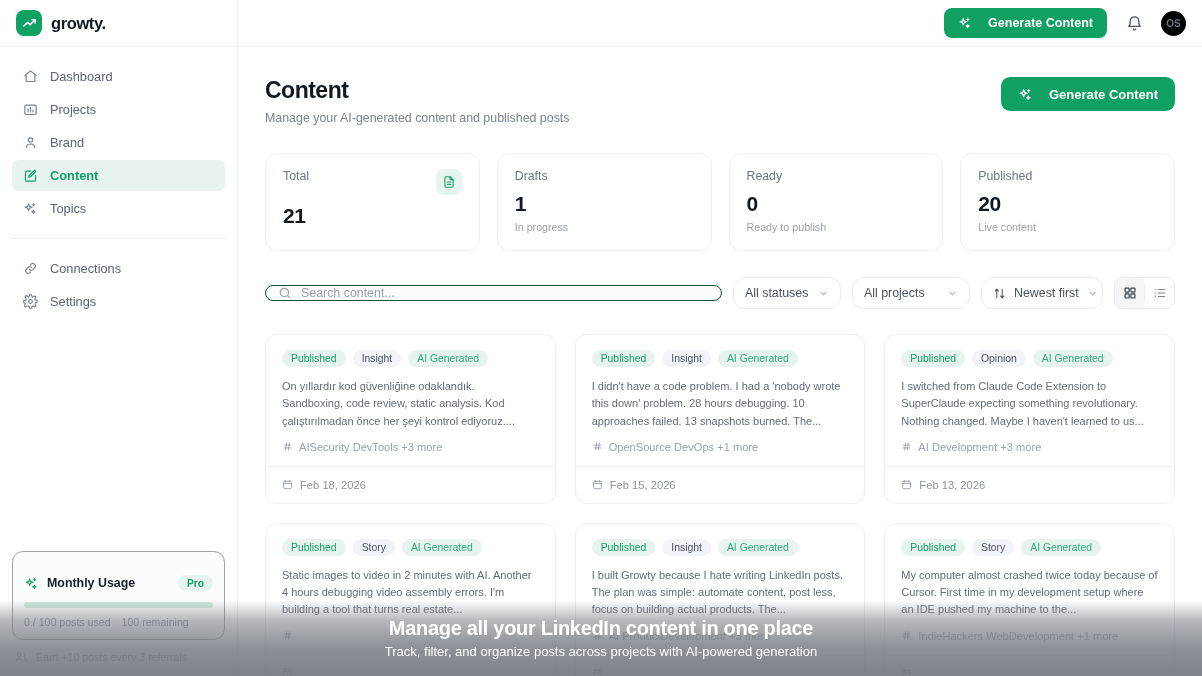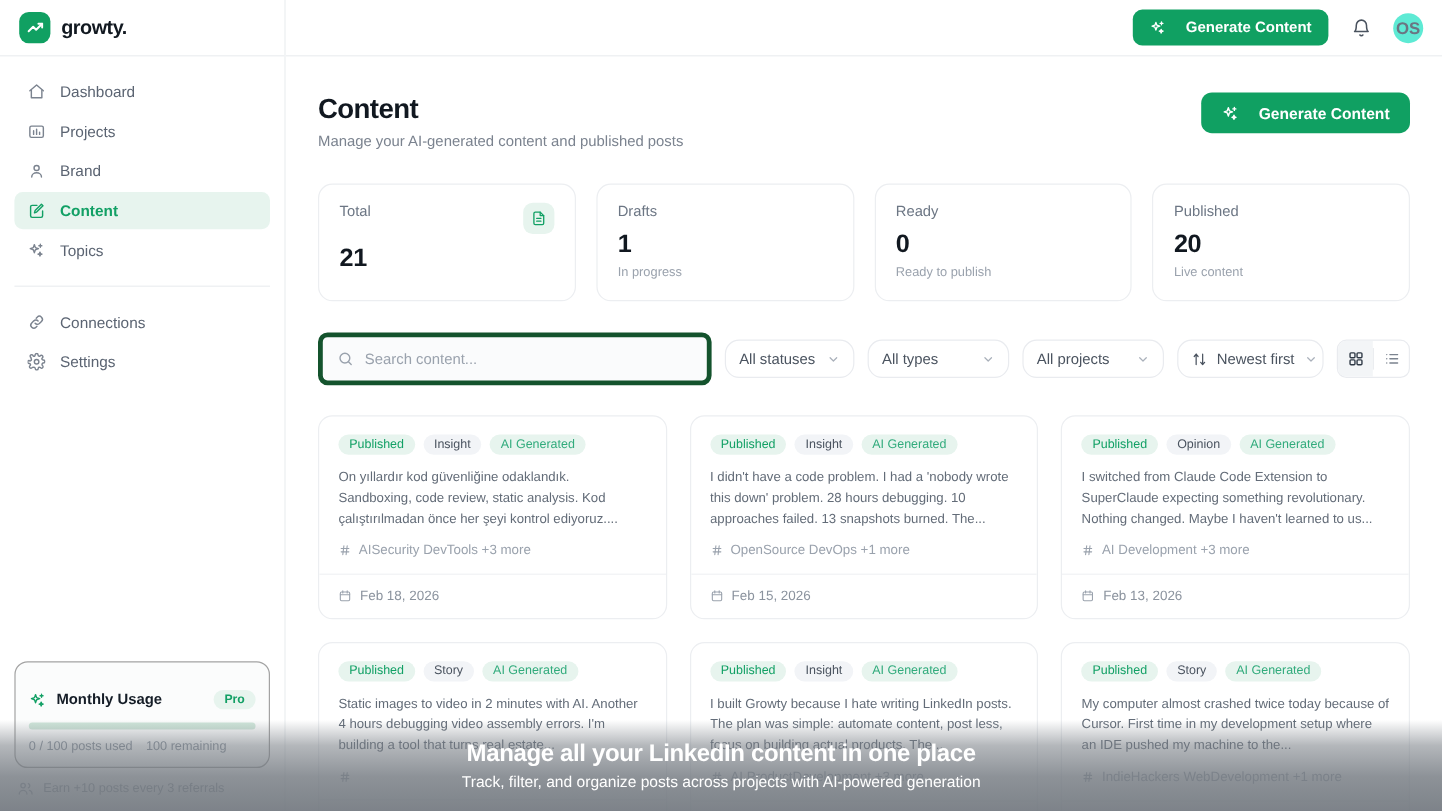--- a/index.html
+++ b/index.html
@@ -65,23 +65,23 @@
     padding: 0 16px; gap: 14px;
   }
   .btn-primary {
     display: inline-flex; align-items: center; gap: 16px;
     background: #10a062; color: #fff; border: none; border-radius: 8px;
     height: 30px; padding: 0 14px; font-size: 12.5px; font-weight: 600;
     font-family: inherit; cursor: pointer;
   }
   .icon-btn { width: 26px; height: 26px; display: flex; align-items: center; justify-content: center; cursor: pointer; }
   .avatar {
-    width: 25px; height: 25px; border-radius: 50%; background: #5eead4;
+    width: 25px; height: 25px; border-radius: 50%; background: #000000;
     display: flex; align-items: center; justify-content: center;
-    font-size: 14px; color: #6b7582; font-weight: 600; cursor: pointer;
+    font-size: 10px; color: #6b7582; font-weight: 600; cursor: pointer;
   }
 
   .content-area { flex: 1; overflow: hidden; padding: 30px 27px 0 27px; }
 
   .page-head { display: flex; align-items: flex-start; justify-content: space-between; }
   .page-title { font-size: 23px; font-weight: 700; letter-spacing: -.5px; color: #111820; }
   .page-sub { font-size: 12.4px; color: #7b838f; margin-top: 7px; }
   .btn-primary.lg { height: 34px; padding: 0 17px; font-size: 13px; border-radius: 9px; }
 
   
@@ -97,21 +97,21 @@
   .stat-icon {
     width: 26px; height: 26px; border-radius: 8px; background: #e7f4ee;
     display: flex; align-items: center; justify-content: center;
   }
   .stat-value { font-size: 21px; font-weight: 700; color: #111820; margin-top: 9px; letter-spacing: -.4px; }
   .stat-note { font-size: 10.7px; color: #9aa2ad; margin-top: 5px; }
 
   
   .toolbar { display: flex; align-items: center; gap: 11px; margin-top: 26px; }
   .search-box {
-    flex: 1; height: 44px; border: 4px solid #14532d; border-radius: 8px;
+    flex: 1; height: 16px; border: 1px solid #14532d; border-radius: 8px;
     background: #fafbfc; display: flex; align-items: center; gap: 9px; padding: 0 12px;
   }
   .search-box input {
     border: none; outline: none; background: transparent; font-size: 12.4px;
     color: #4a535f; font-family: inherit; width: 100%;
   }
   .search-box input::placeholder { color: #9aa2ad; }
   .select {
     height: 32px; border: 1px solid #e9ebef; border-radius: 12px; background: #fff;
     display: flex; align-items: center; gap: 10px; padding: 0 11px;
@@ -374,28 +374,20 @@
 
         <div class="select w1">
           <span>All statuses</span>
           <span class="chev">
             <svg width="11" height="11" viewBox="0 0 24 24" fill="none" stroke="currentColor" stroke-width="2.2" stroke-linecap="round" stroke-linejoin="round">
                 <polyline points="6 9 12 15 18 9"></polyline>
               </svg>
           </span>
         </div>
 
-        <div class="select w2">
-          <span>All types</span>
-          <span class="chev">
-            <svg width="11" height="11" viewBox="0 0 24 24" fill="none" stroke="currentColor" stroke-width="2.2" stroke-linecap="round" stroke-linejoin="round">
-                <polyline points="6 9 12 15 18 9"></polyline>
-              </svg>
-          </span>
-        </div>
 
         <div class="select w3">
           <span>All projects</span>
           <span class="chev">
             <svg width="11" height="11" viewBox="0 0 24 24" fill="none" stroke="currentColor" stroke-width="2.2" stroke-linecap="round" stroke-linejoin="round">
                 <polyline points="6 9 12 15 18 9"></polyline>
               </svg>
           </span>
         </div>
 

